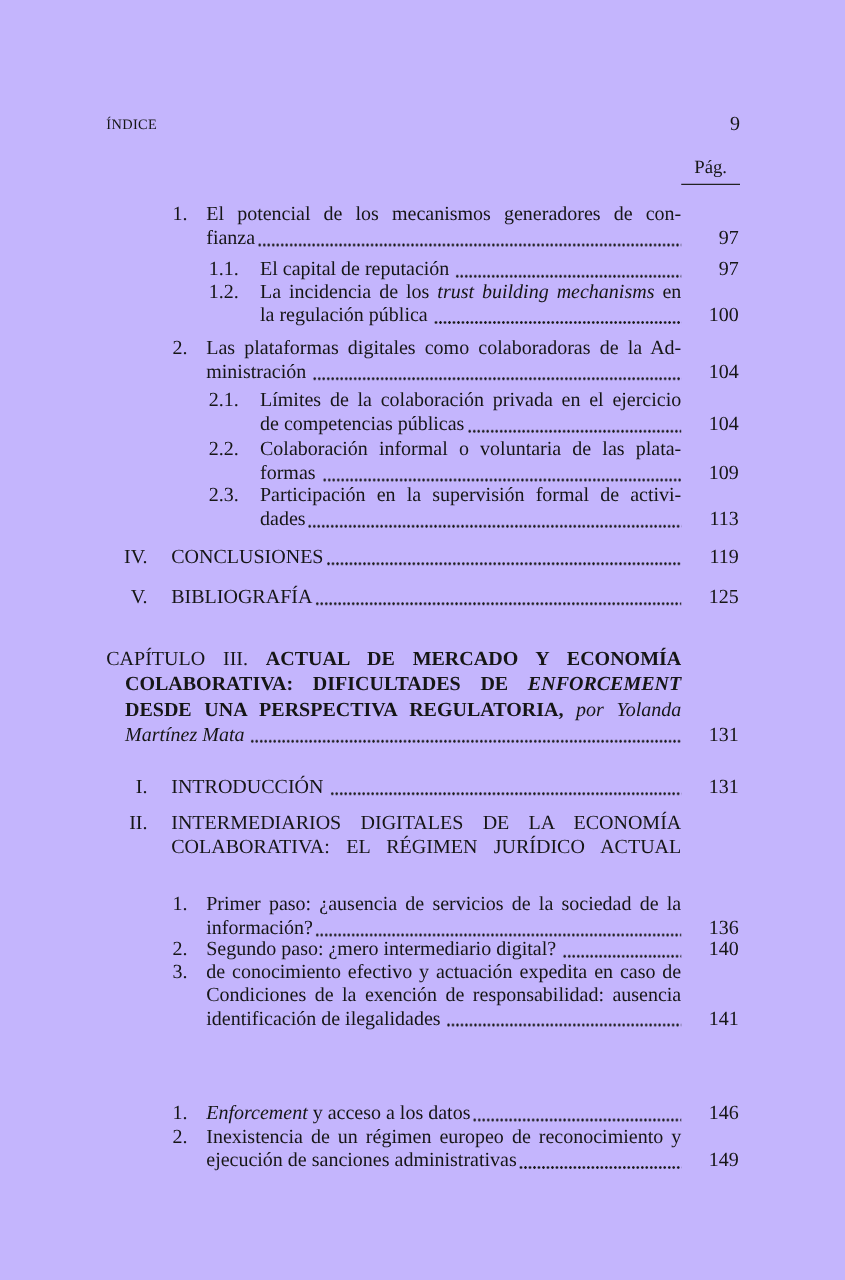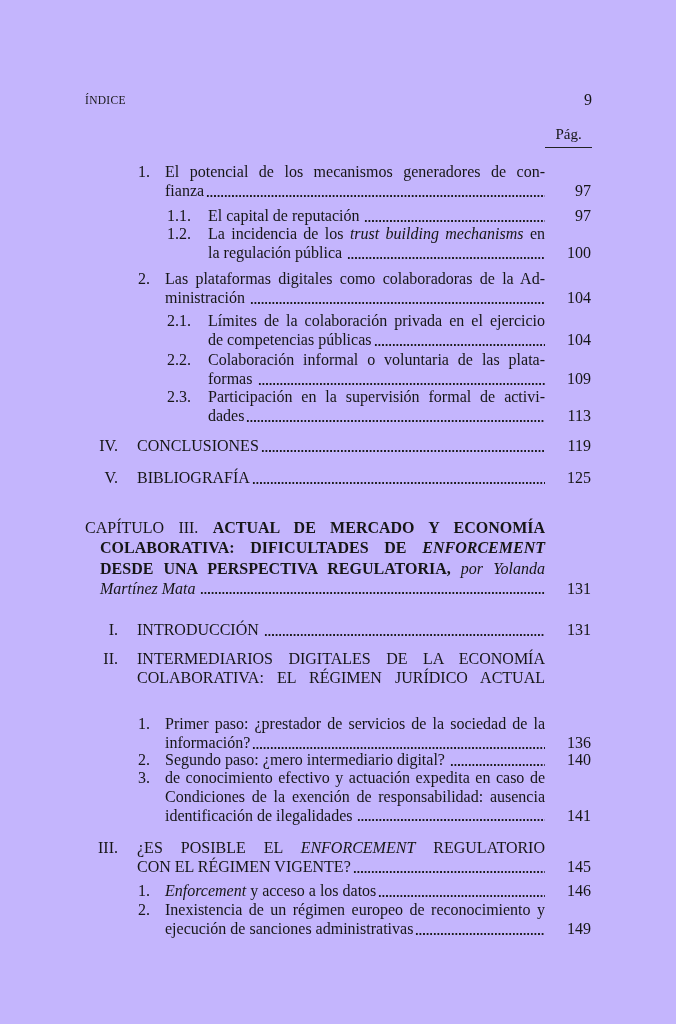--- a/index.html
+++ b/index.html
@@ -178,21 +178,21 @@
   </div>
 
   <div class="entry A" style="top:650px">
     <span class="num">II.</span>
     <div class="ln just"><span>INTERMEDIARIOS DIGITALES DE LA ECONOMÍA</span></div>
     <div class="ln just"><span>COLABORATIVA: EL RÉGIMEN JURÍDICO ACTUAL</span></div>
   </div>
 
   <div class="entry B" style="top:715px">
     <span class="num">1.</span>
-    <div class="ln just"><span>Primer paso: ¿prestador de servicios de la sociedad de la</span></div>
+    <div class="ln just"><span>Primer paso: ¿ausencia de servicios de la sociedad de la</span></div>
     <div class="ln last">
         <span class="txt">información?</span>
         <span class="leader"></span>
         <span class="pg">136</span>
       </div>
   </div>
 
   <div class="entry B" style="top:751px">
     <span class="num">2.</span>
     <div class="ln last">
@@ -206,29 +206,20 @@
     <span class="num">3.</span>
     <div class="ln just"><span>de conocimiento efectivo y actuación expedita en caso de</span></div>
     <div class="ln just"><span>Condiciones de la exención de responsabilidad: ausencia</span></div>
     <div class="ln last">
         <span class="txt">identificación de ilegalidades</span>
         <span class="leader" style="margin-left:5px"></span>
         <span class="pg">141</span>
       </div>
   </div>
 
-  <div class="entry A" style="top:839px">
-    <span class="num">III.</span>
-    <div class="ln just"><span>¿ES POSIBLE EL </span><span class="it">ENFORCEMENT</span><span> REGULATORIO</span></div>
-    <div class="ln last">
-        <span class="txt">CON EL RÉGIMEN VIGENTE?</span>
-        <span class="leader"></span>
-        <span class="pg">145</span>
-      </div>
-  </div>
 
   <div class="entry B" style="top:882px">
     <span class="num">1.</span>
     <div class="ln last">
         <span class="txt"><span class="it">Enforcement</span><span> y acceso a los datos</span></span>
         <span class="leader"></span>
         <span class="pg">146</span>
       </div>
   </div>
 

